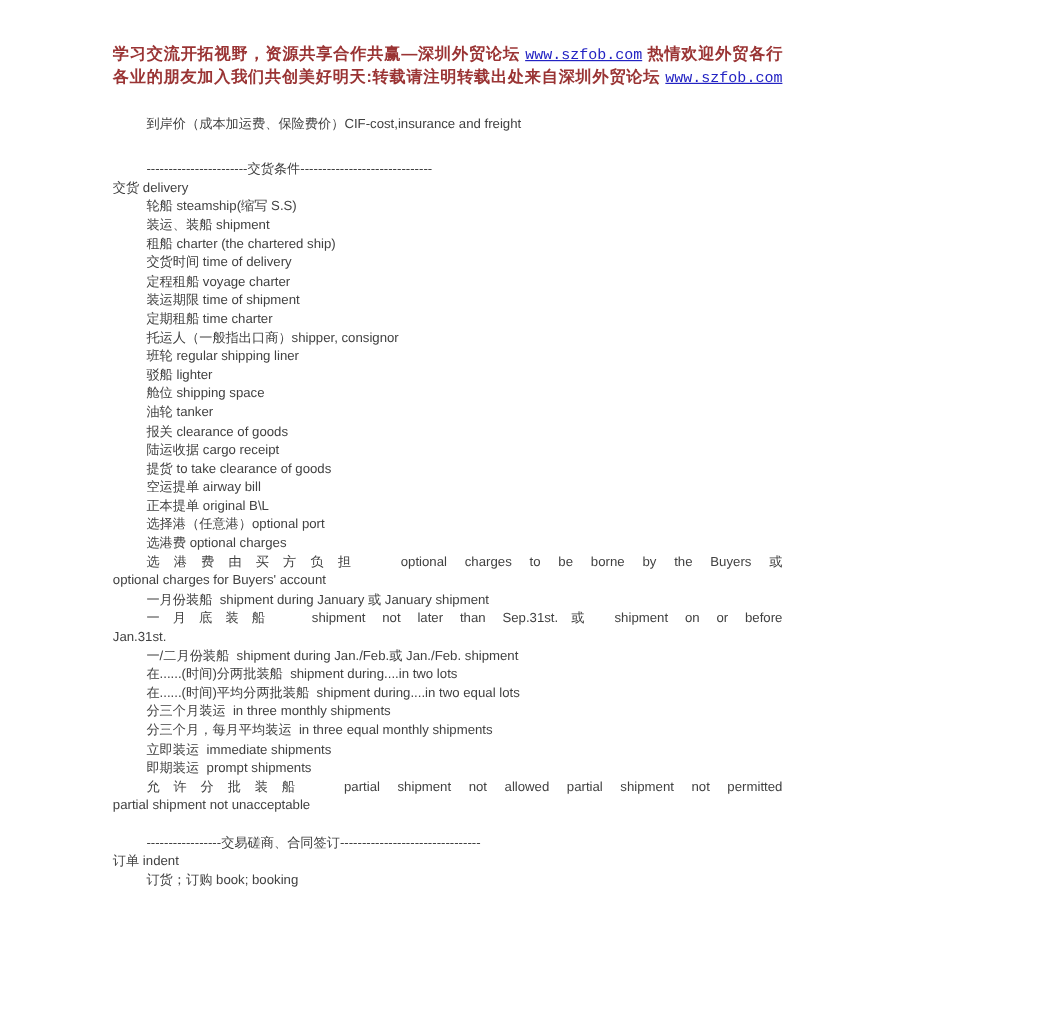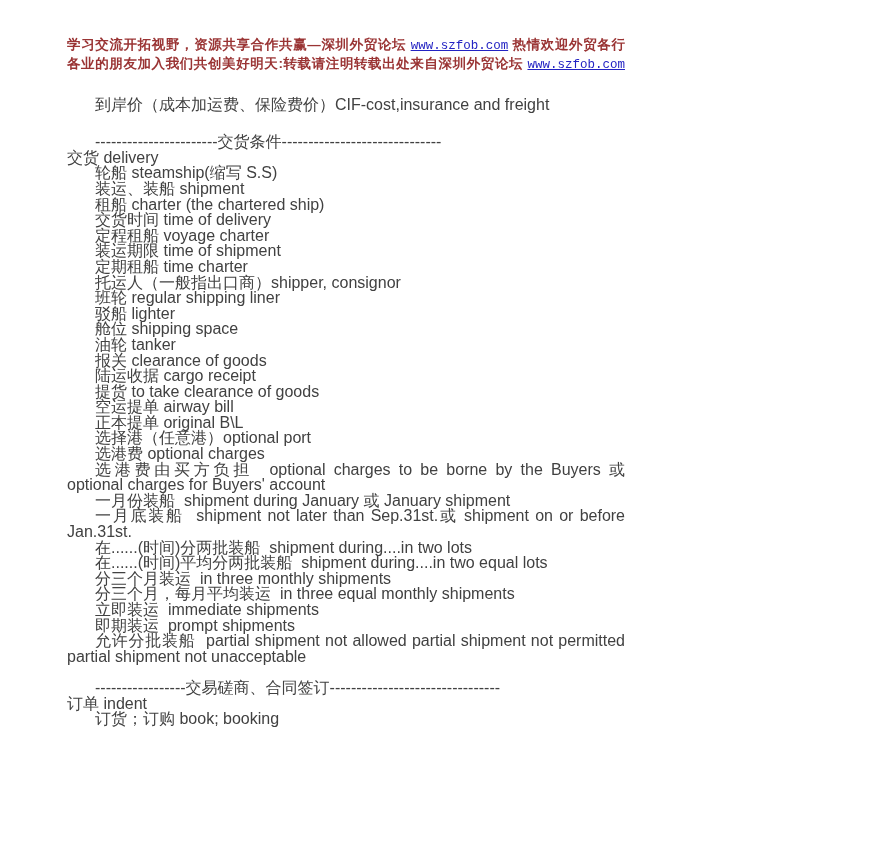--- a/index.html
+++ b/index.html
@@ -5,21 +5,21 @@
   html, body { margin: 0; padding: 0; }
   body {
     width: 870px; height: 842px;
     background: #ffffff;
     overflow: hidden;
     font-family: "Liberation Sans", "DejaVu Sans", sans-serif;
   }
   .page {
     box-sizing: border-box;
     width: 870px; height: 842px;
-    padding: 36px 157px 0 67px;
+    padding: 36px 157px 0 94px;
     background: #ffffff;
   }
   
   .header-notice { width: 558px; }
   .header-line {
     font-size: 13.5px;
     line-height: 18px;
     font-weight: bold;
     color: #9a3434;
     text-align: justify;
@@ -30,21 +30,21 @@
     color: #2323c3;
     text-decoration: underline;
     font-family: "Liberation Mono", "DejaVu Sans Mono", monospace;
     font-size: 12.5px;
     font-weight: normal;
   }
   
   .doc-body {
     margin-top: 23px;
     width: 558px;
-    font-size: 16px;
+    font-size: 11px;
     line-height: 15.6px;
     color: #414141;
   }
   .doc-body p {
     margin: 0;
     white-space: pre-wrap;
     text-align: justify;
   }
   .doc-body p.indent { text-indent: 28px; }
   .doc-body p.stretch { text-align-last: justify; }
@@ -80,20 +80,21 @@
       <p class="indent">提货 to take clearance of goods</p>
       <p class="indent">空运提单 airway bill</p>
       <p class="indent">正本提单 original B\L</p>
       <p class="indent">选择港（任意港）optional port</p>
       <p class="indent">选港费 optional charges</p>
       <p class="indent stretch">选港费由买方负担  optional charges to be borne by the Buyers 或</p>
       <p class="">optional charges for Buyers' account</p>
       <p class="indent">一月份装船  shipment during January 或 January shipment</p>
       <p class="indent stretch">一月底装船  shipment not later than Sep.31st.或 shipment on or before</p>
       <p class="">Jan.31st.</p>
+      <p class="indent">一/二月份装船  shipment during Jan./Feb.或 Jan./Feb. shipment</p>
       <p class="indent">在......(时间)分两批装船  shipment during....in two lots</p>
       <p class="indent">在......(时间)平均分两批装船  shipment during....in two equal lots</p>
       <p class="indent">分三个月装运  in three monthly shipments</p>
       <p class="indent">分三个月，每月平均装运  in three equal monthly shipments</p>
       <p class="indent">立即装运  immediate shipments</p>
       <p class="indent">即期装运  prompt shipments</p>
       <p class="indent stretch">允许分批装船  partial shipment not allowed partial shipment not permitted</p>
       <p class="">partial shipment not unacceptable</p>
       <p class="blank">&nbsp;</p>
       <p class="indent">-----------------交易磋商、合同签订--------------------------------</p>

